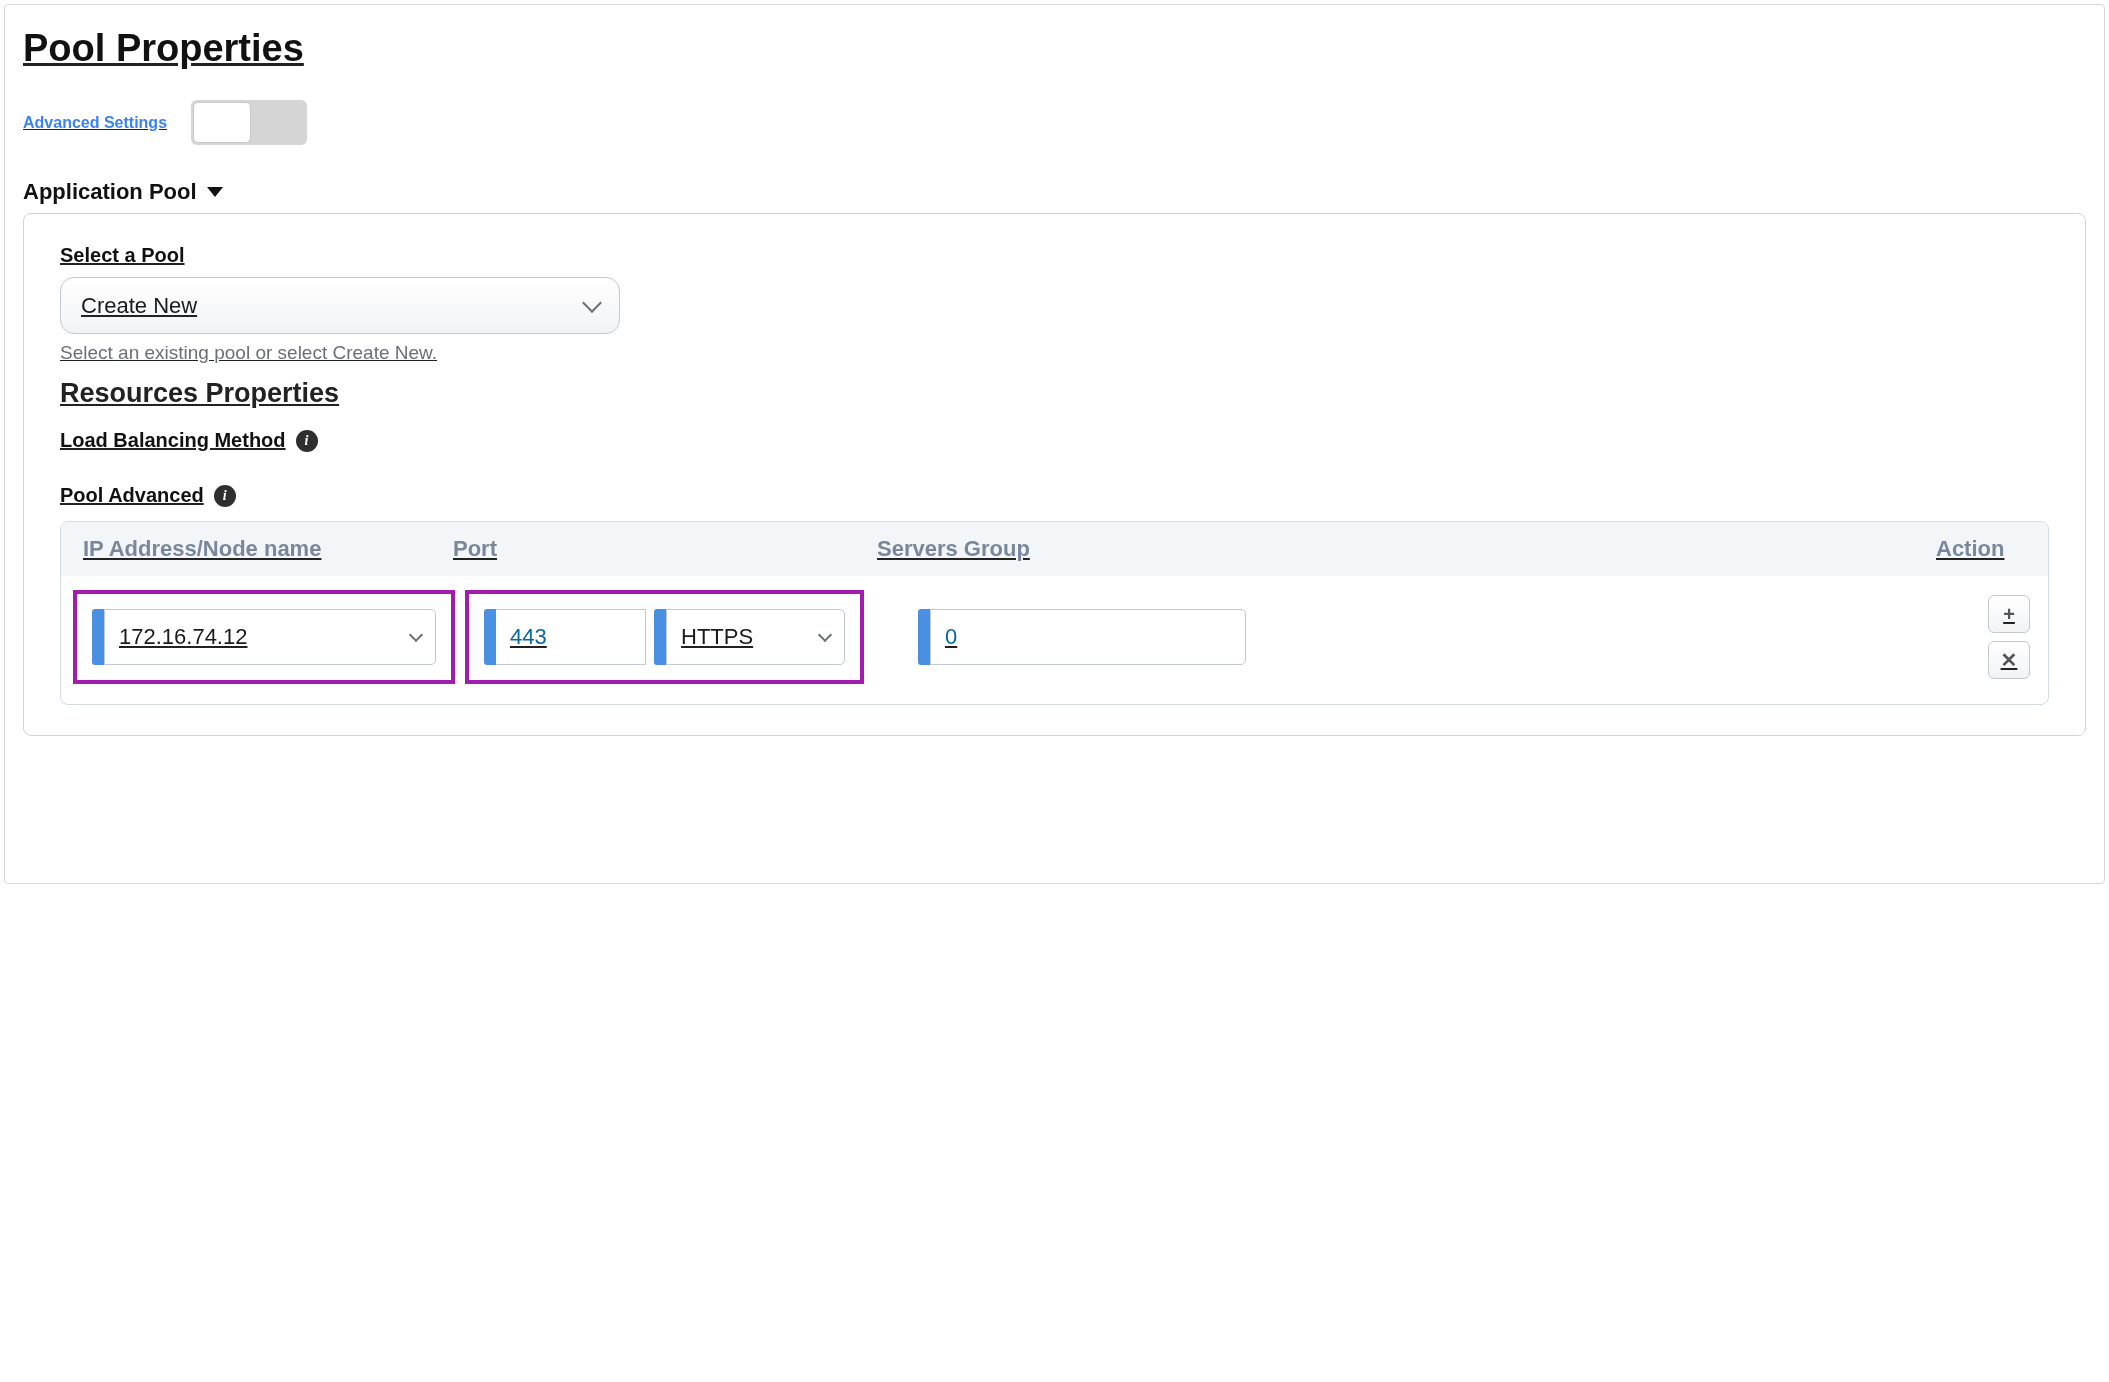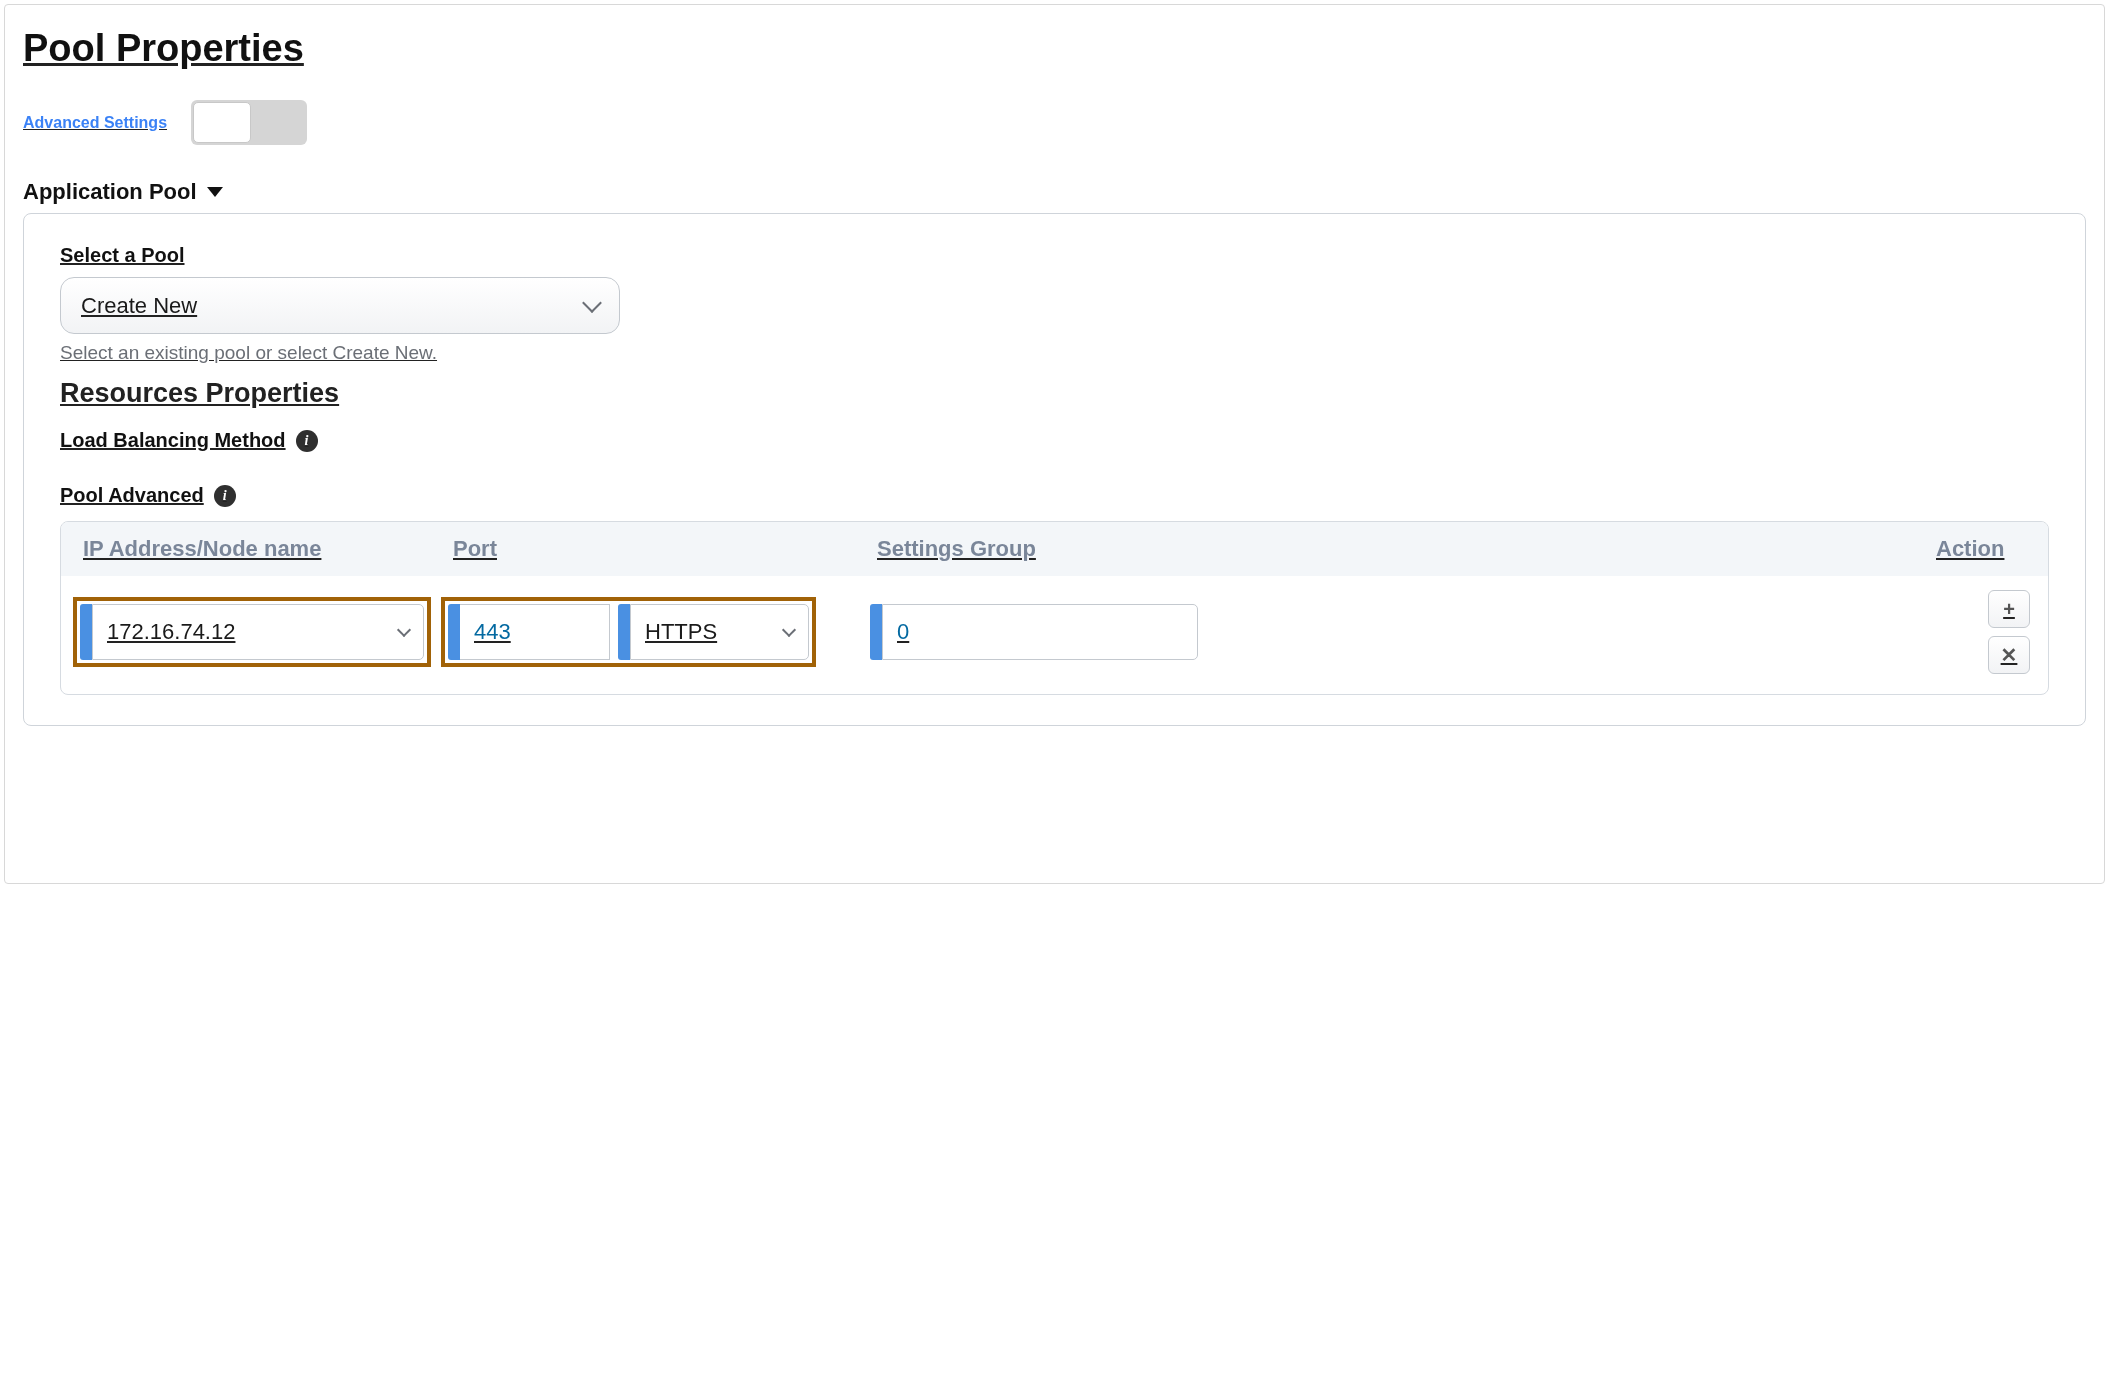--- a/index.html
+++ b/index.html
@@ -149,22 +149,22 @@
   .col-pg   { flex: 1; padding-left: 24px;}
   .col-act  { width: 100px; text-align: left; }
   .tbody-row {
     display: flex;
     align-items: center;
     padding: 14px 12px 20px 12px;
     gap: 0;
   }
   
   .hl {
-    border: 4px solid #a16207;
-    padding: 3px;
+    border: 4px solid #a21caf;
+    padding: 15px;
     display: inline-flex;
     align-items: flex-start;
   }
   .blue-accent-wrap {
     display: inline-flex;
     align-items: stretch;
   }
   .blue-bar {
     width: 12px;
     background: #4a90e2;
@@ -255,21 +255,21 @@
 
     <div class="field-label">
       <span>Pool Advanced</span>
       <span class="info-icon">i</span>
     </div>
 
     <div class="table-wrap">
       <div class="thead">
         <div class="th col-ip">IP Address/Node name</div>
         <div class="th col-port">Port</div>
-        <div class="th col-pg">Settings Group</div>
+        <div class="th col-pg">Servers Group</div>
         <div class="th col-act">Action</div>
       </div>
 
       <div class="tbody-row">
 
         <span class="hl">
           <span class="blue-accent-wrap">
             <span class="blue-bar"></span>
             <span class="cell-input ip-combo">
               <span>172.16.74.12</span>

